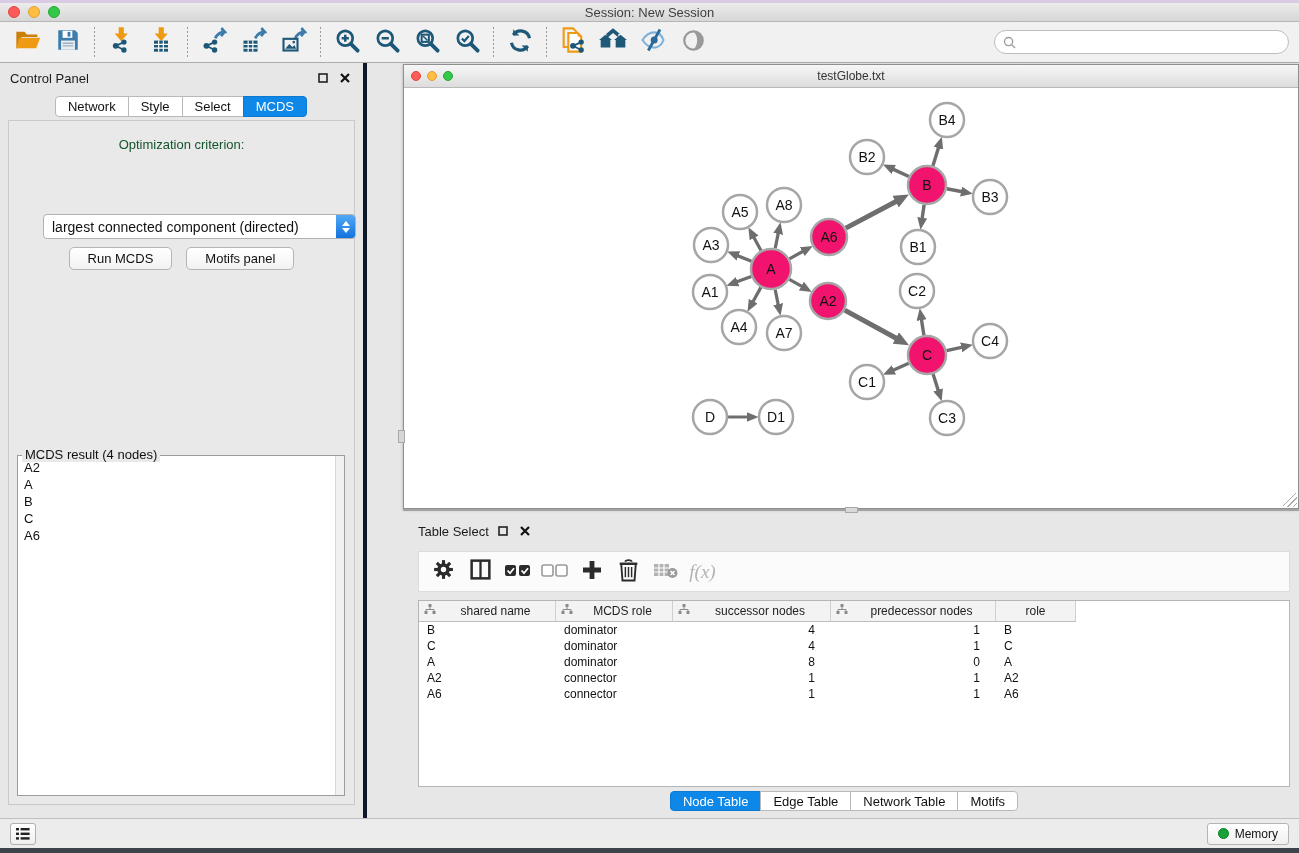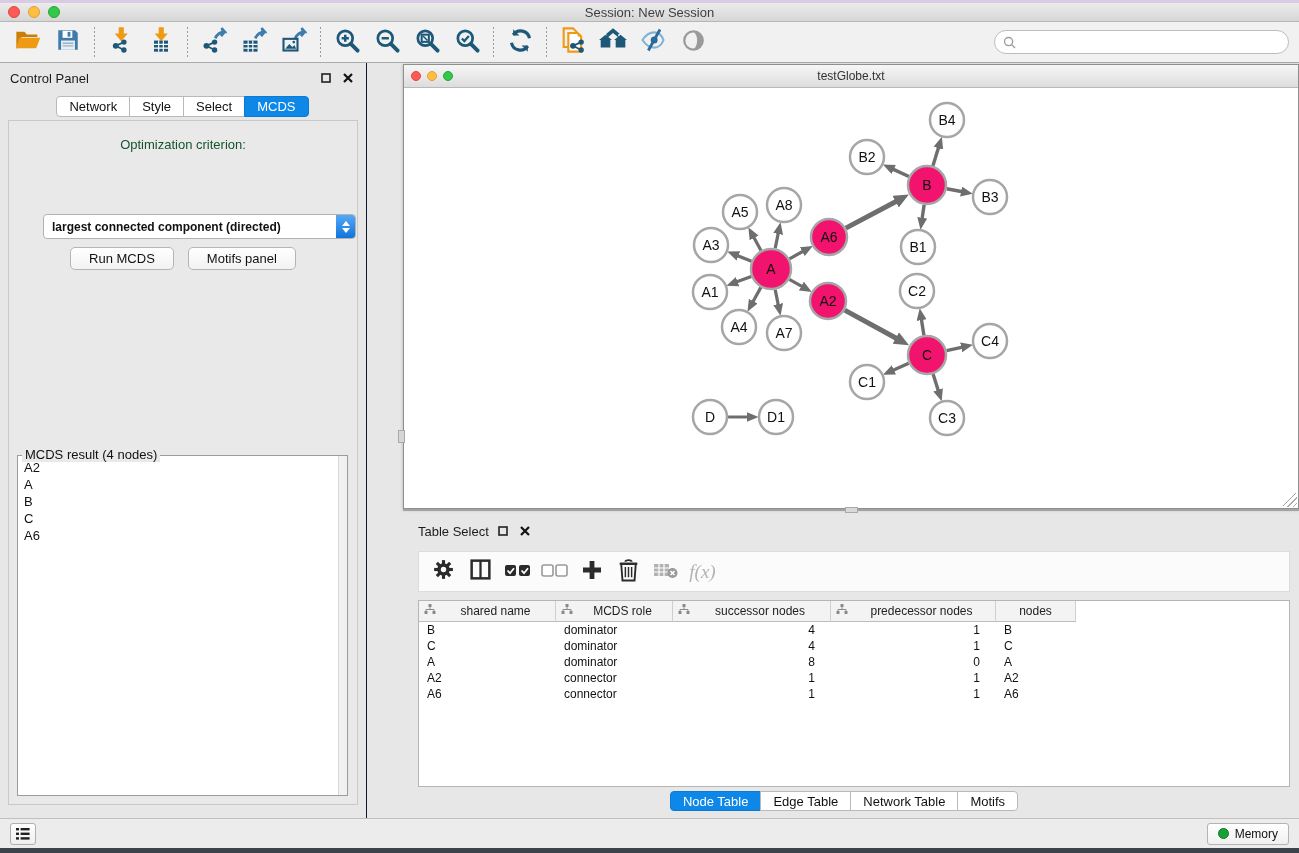--- a/index.html
+++ b/index.html
@@ -29,39 +29,39 @@
   .tb-btn { width:40px; height:34px; display:flex; align-items:center; justify-content:center; cursor:pointer; }
   .tb-sep { width:1px; height:30px; margin:0 6px;
     background:repeating-linear-gradient(#9a9a9a 0 2px, transparent 2px 4px); }
   #search-box { position:absolute; right:10px; top:8px; width:295px; height:24px;
     border:1px solid #bdbdbd; border-radius:12px; background:#fff; display:flex; align-items:center; }
   #search-box svg { margin-left:8px; }
   #search-input { border:none; outline:none; flex:1; height:20px; font-size:13px; background:transparent; padding:0 8px 0 4px; }
 
   
   #control-panel { left:0; top:63px; width:367px; height:755px; background:#e7e7e7;
-    border-right:1px solid #0f172a; }
+    border-right:4px solid #0f172a; }
   .panel-head { height:30px; display:flex; align-items:center; padding:0 10px; }
   .panel-title { font-size:13px; color:#1c1c1c; }
   .panel-head .spacer { flex:1; }
   .win-ic { width:16px; height:16px; display:flex; align-items:center; justify-content:center; margin-left:6px; cursor:pointer; }
 
   .tabbar { display:flex; justify-content:center; margin-top:3px; }
   .tab { height:21px; padding:0 12px; display:flex; align-items:center; font-size:13px;
     background:#fff; border:1px solid #b9b9b9; margin-left:-1px; color:#111; cursor:pointer; }
   .tab:first-child { border-radius:4px 0 0 4px; }
   .tab:last-child { border-radius:0 4px 4px 0; }
   .tab.sel { background:#0d87e8; border-color:#0d7ad2; color:#fff; }
 
   #cp-inner { position:absolute; left:8px; right:8px; top:57px; bottom:13px;
     background:#e9e9e9; border:1px solid #c9c9c9; }
   #opt-label { text-align:center; margin-top:16px; font-size:13px; color:#14532d; }
   #criterion { position:absolute; left:34px; top:93px; width:313px; height:25px; background:#fff;
     border:1px solid #b2b2b2; border-radius:4px; display:flex; align-items:center; cursor:pointer; }
-  #criterion .val { flex:1; font-size:12px; padding-left:8px; color:#111; white-space:nowrap;font-weight:bold; }
+  #criterion .val { flex:1; font-size:14px; padding-left:8px; color:#111; white-space:nowrap; }
   #criterion .stepper { width:19px; height:23px; border-radius:0 3px 3px 0;
     background:linear-gradient(#53a9f5,#1173dd); display:flex; flex-direction:column;
     align-items:center; justify-content:center; gap:2px; }
   .tri-up { width:0; height:0; border-left:4px solid transparent; border-right:4px solid transparent; border-bottom:5px solid #fff; }
   .tri-dn { width:0; height:0; border-left:4px solid transparent; border-right:4px solid transparent; border-top:5px solid #fff; }
   .btn-row { position:absolute; left:0; right:0; top:126px; display:flex; justify-content:center; gap:14px; }
   .pbtn { height:23px; padding:0 18px; background:linear-gradient(#ffffff,#f2f2f2);
     border:1px solid #b5b5b5; border-radius:5px; font-size:13px; color:#111;
     display:flex; align-items:center; cursor:pointer; }
 
@@ -556,21 +556,21 @@
               <g fill="#8a8a8a">
                 <rect x="4.5" y="0" width="3" height="3"></rect>
                 <rect x="0.5" y="7" width="3" height="3"></rect>
                 <rect x="8.5" y="7" width="3" height="3"></rect>
                 <path d="M6 3v2.5 M2 7V5.5h8V7" stroke="#8a8a8a" fill="none" stroke-width="1"></path>
               </g>
             </svg></span>
           <div class="lbl">predecessor nodes</div>
         </div>
         <div class="th" style="width: 80px;">
-          <div class="lbl">nodes</div>
+          <div class="lbl">role</div>
         </div>
       </div>
     <div id="tbody">
         <div class="tr">
           <div class="td" style="width: 137px;">B</div>
           <div class="td" style="width: 117px;">dominator</div>
           <div class="td num" style="width: 158px;">4</div>
           <div class="td num" style="width: 165px;">1</div>
           <div class="td" style="width: 80px;">B</div>
         </div>

